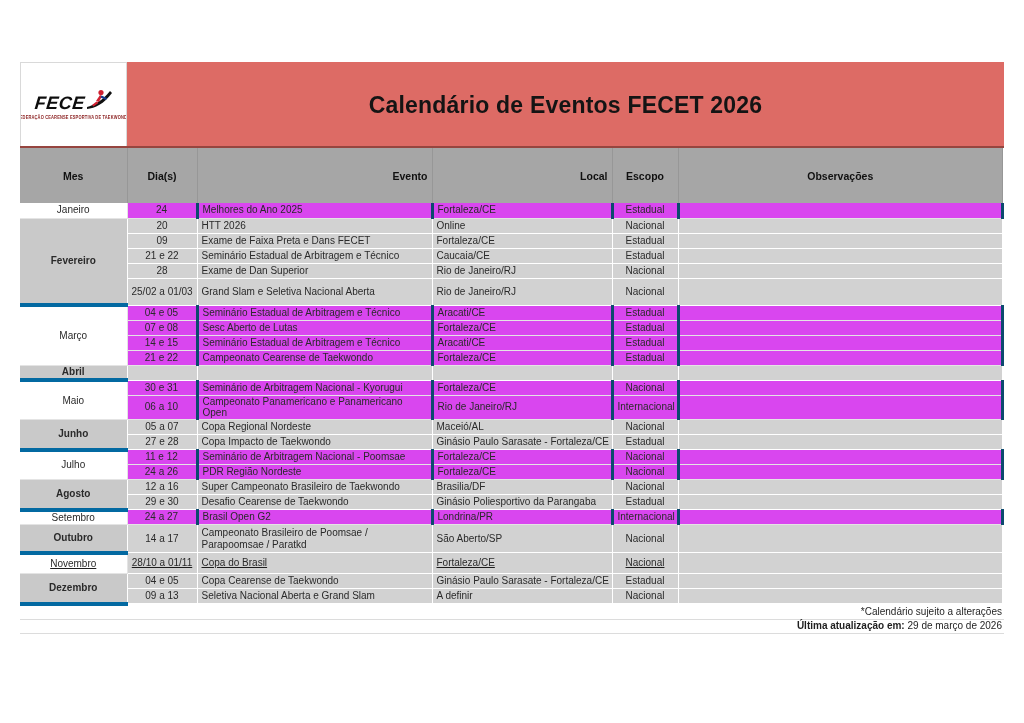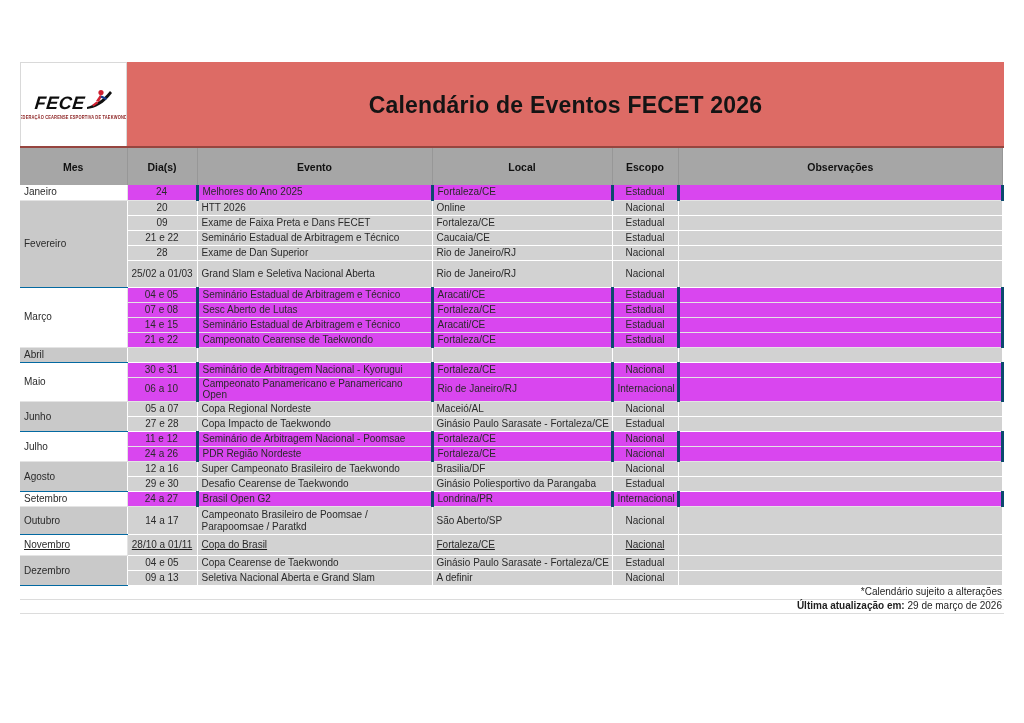--- a/index.html
+++ b/index.html
@@ -30,33 +30,33 @@
   }
   .banner h1{margin:8px 0 6px 0;font-size:23px;font-weight:bold;color:#141414;letter-spacing:.2px;}
 
   
   table.cal{border-collapse:collapse;table-layout:fixed;width:984px;}
   .cal col.w-mes{width:107px;} .cal col.w-dias{width:70px;} .cal col.w-evento{width:235px;}
   .cal col.w-local{width:180px;} .cal col.w-escopo{width:66px;} .cal col.w-obs{width:auto;}
 
   .cal thead th{
     background:var(--header-row,#A6A6A6);height:23px;font-size:10.5px;font-weight:bold;color:#111;
-    border-right:1px solid #979797;padding:7px 4px;overflow:hidden;white-space:nowrap;margin-left:27px;
-  }
-  .cal thead th.al{text-align:center;}
+    border-right:1px solid #979797;padding:16px 4px;overflow:hidden;white-space:nowrap;margin-left:27px;
+  }
+  .cal thead th.al{text-align:right;}
   .cal thead th.ac{text-align:center;}
 
   .cal td{
     font-size:10px;line-height:1.18;padding:0 4px;vertical-align:middle;overflow:hidden;color:#2a2a2a;
   }
   tr.r{height:15px;}
   tr.gray td:not(.c-mes){background:var(--row-gray,#D2D2D2);border-bottom:1px solid #fff;border-right:1px solid #fff;}
   tr.white td:not(.c-mes){background:#d946ef;border-bottom:1px solid #e4e4e4;border-right:3px solid #0c4a6e;}
-  td.c-mes{}
-  td.c-mes.m-gray{background:var(--month-gray,#C9C9C9);border-bottom:1px solid #0369a1;border-right:1px solid #fff;}
+  td.c-mes{text-align:center;}
+  td.c-mes.m-gray{background:var(--month-gray,#C9C9C9);border-bottom:4px solid #0369a1;border-right:1px solid #fff;font-weight:bold;}
   td.c-mes.m-white{background:#ffffff;border-bottom:1px solid #e4e4e4;border-right:1px solid #e4e4e4;}
   td.c-dias{text-align:center;white-space:nowrap;}
   td.c-evento{text-align:left;margin-left:32px;}
   td.c-local{text-align:left;white-space:nowrap;}
   td.c-escopo{text-align:center;white-space:nowrap;}
   td.c-obs{background-clip:padding-box;}
 
   
   .footer{width:984px;}
   .note{

